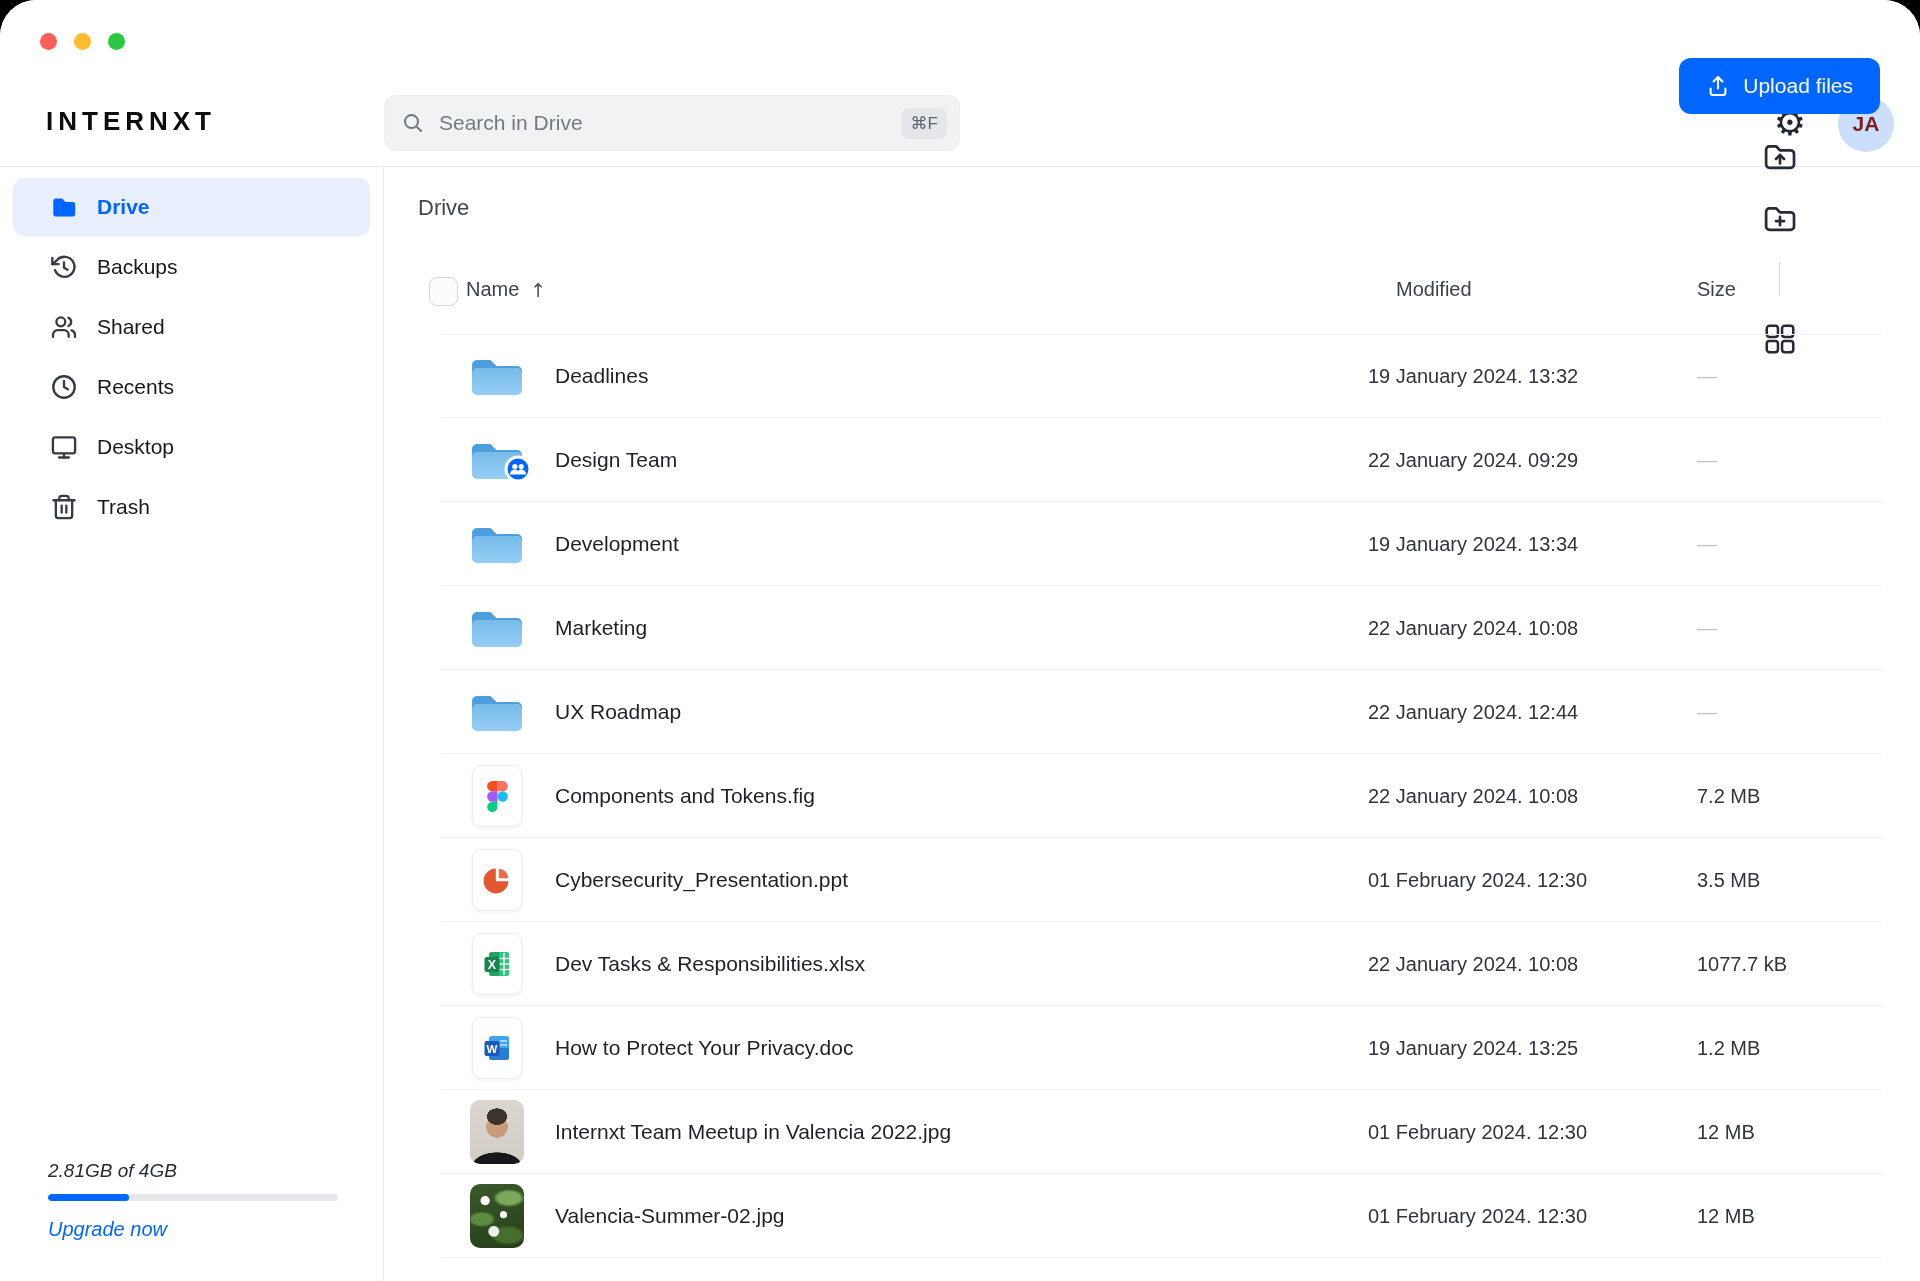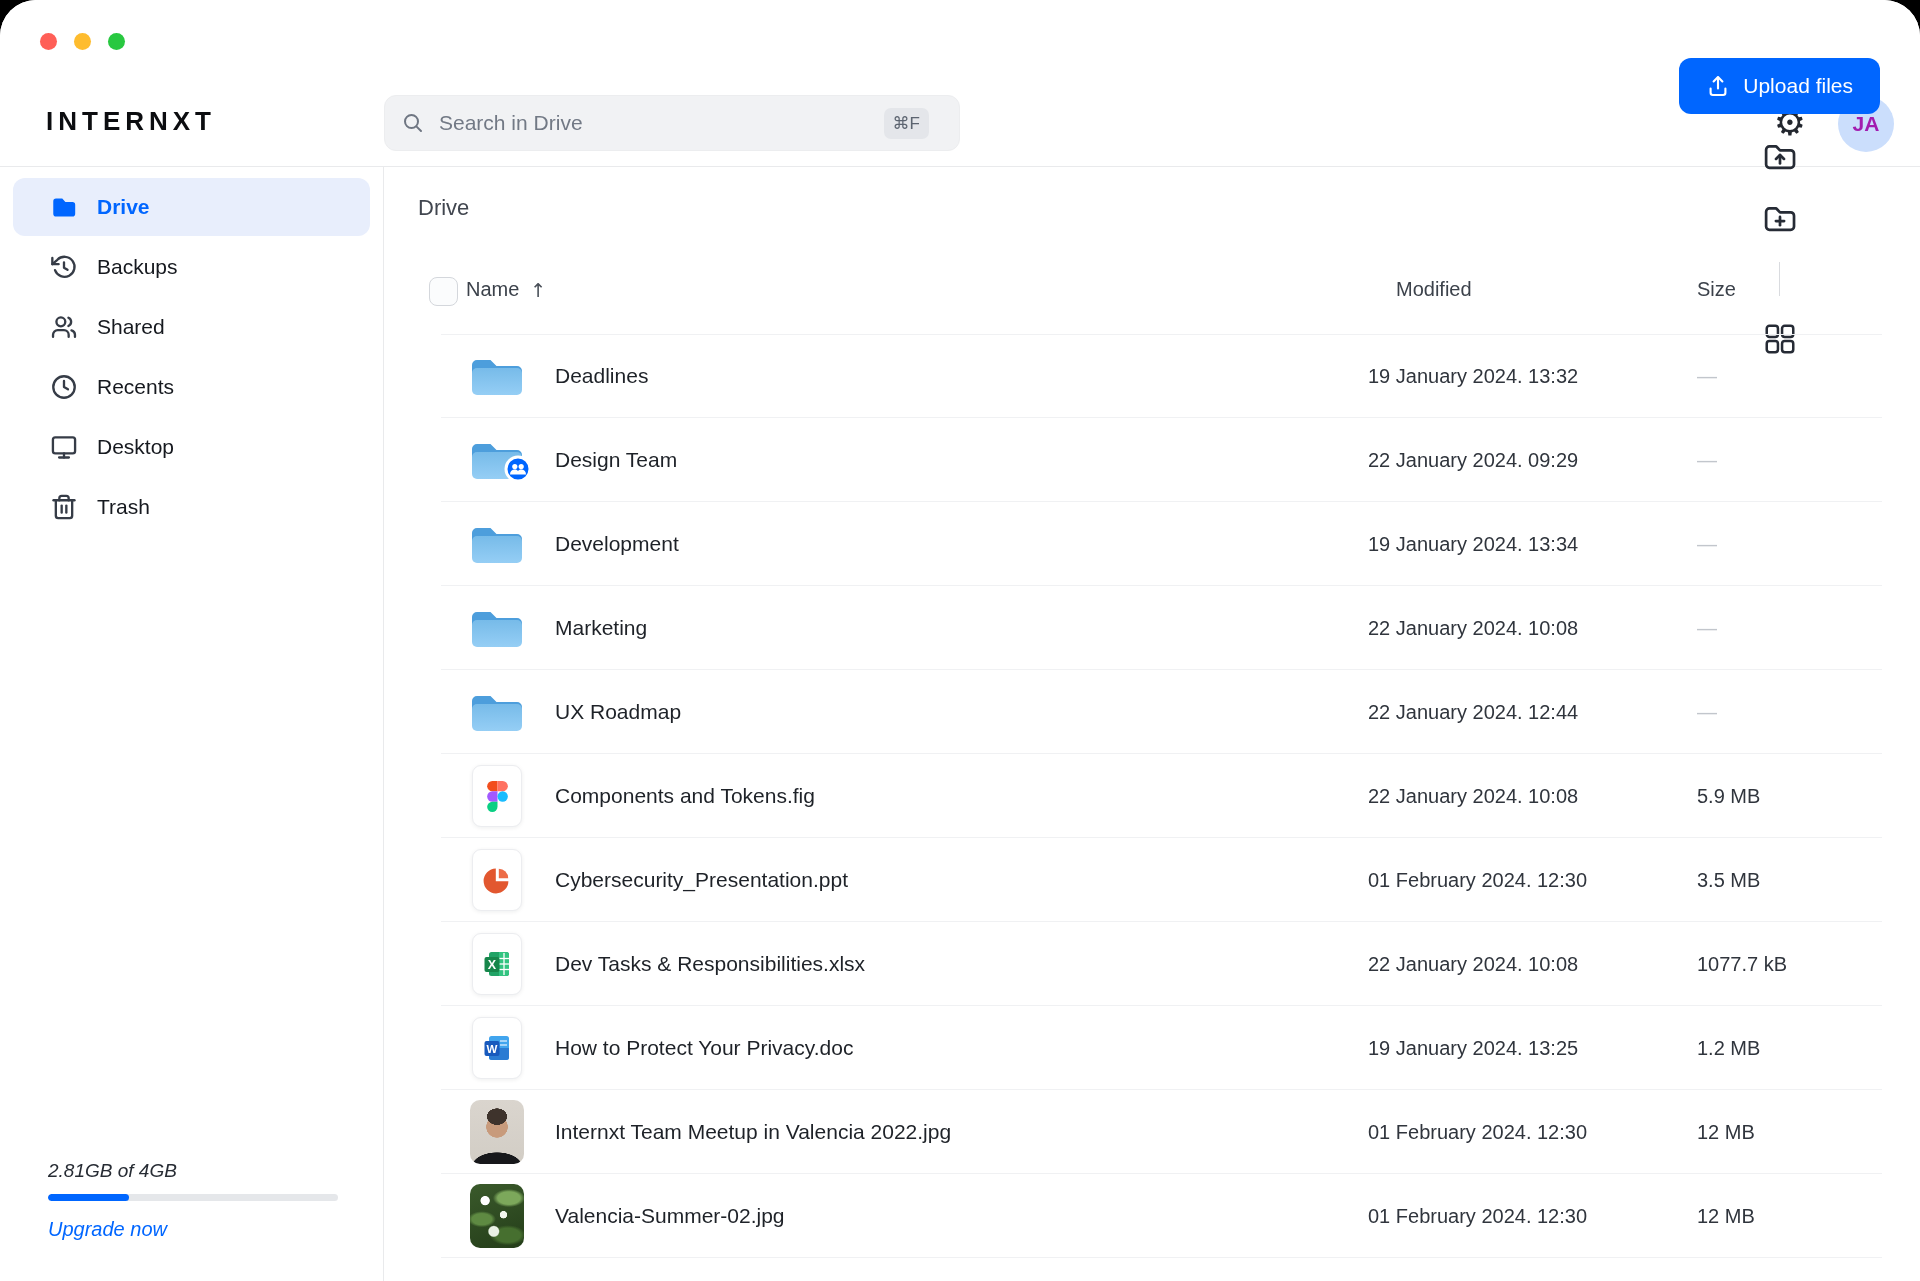--- a/index.html
+++ b/index.html
@@ -12,31 +12,31 @@
 
   
   .app-header{position:absolute;top:0;left:0;right:0;height:166px;background:#fff;border-bottom:1px solid #E9EAEC;}
   .traffic{position:absolute;top:33px;left:40px;display:flex;gap:17px;}
   .dot{width:17px;height:17px;border-radius:50%;border:none;padding:0;cursor:default;}
   .dot.red{background:#FF5F57}.dot.yellow{background:#FEBC2E}.dot.green{background:#28C840}
 
   .logo{position:absolute;left:46px;top:106px;font-size:26px;font-weight:700;letter-spacing:5px;color:#0C0D10;}
 
   .search{position:absolute;left:384px;top:95px;width:576px;height:56px;background:#F1F2F4;border:1px solid #ECEDEF;
-    border-radius:12px;display:flex;align-items:center;padding:0 30px 0 16px;box-sizing:border-box;}
+    border-radius:12px;display:flex;align-items:center;padding:0 12px 0 16px;box-sizing:border-box;}
   .search-icon{display:flex;margin-right:12px;}
   .search input{flex:1;border:none;background:transparent;outline:none;font-size:21px;color:#3C4250;
     font-family:"Liberation Sans","DejaVu Sans",sans-serif;}
   .search input::placeholder{color:#727985;opacity:1;}
   .kbd{background:#E4E6EA;border-radius:7px;padding:5px 9px;font-size:17px;color:#5C6470;}
 
   .gear-btn{position:absolute;left:1766px;top:99px;width:48px;height:48px;border:none;background:transparent;
     display:flex;align-items:center;justify-content:center;cursor:pointer;}
   .avatar{position:absolute;left:1838px;top:96px;width:56px;height:56px;border-radius:50%;background:#CBDEFC;
-    color:#a21caf;font-weight:700;font-size:21px;display:flex;align-items:center;justify-content:center;border:none;cursor:pointer;}
+    color:#7f1d1d;font-weight:700;font-size:21px;display:flex;align-items:center;justify-content:center;border:none;cursor:pointer;}
 
   
   .sidebar{position:absolute;top:167px;left:0;width:384px;bottom:0;background:#fff;border-right:1px solid #E9EAEC;box-sizing:border-box;}
   .nav{padding:11px 13px 0 13px;}
   .nav-item{height:58px;border-radius:12px;display:flex;align-items:center;padding-left:37px;gap:19px;
     font-size:21px;color:#16191F;cursor:pointer;margin-bottom:2px;}
   .nav-item .nico{width:28px;height:28px;display:flex;align-items:center;justify-content:center;color:#363C47;}
   .nav-item.active{background:#E8EEFC;color:#0066FF;font-weight:600;}
   .nav-item.active .nico{color:#0066FF;}
 
@@ -367,21 +367,21 @@
         <path d="M0 6 a6 6 0 0 1 6-6 h6 v12 H6 A6 6 0 0 1 0 6z" fill="#F24E1E"></path>
         <path d="M12 0 h6 a6 6 0 0 1 0 12 h-6z" fill="#FF7262"></path>
         <path d="M0 18 a6 6 0 0 1 6-6 h6 v12 H6 a6 6 0 0 1-6-6z" fill="#A259FF"></path>
         <circle cx="18" cy="18" r="6" fill="#1ABCFE"></circle>
         <path d="M0 30 a6 6 0 0 1 6-6 h6 v6 a6 6 0 1 1-12 0z" fill="#0ACF83"></path>
       </svg>
     </div>
           </div>
           <div class="cell-name">Components and Tokens.fig</div>
           <div class="cell-modified">22 January 2024. 10:08</div>
-          <div class="cell-size">5.9 MB</div>
+          <div class="cell-size">7.2 MB</div>
         </div>
         <div class="row">
           <div class="cell-icon">
             <div class="file-card">
       <svg width="28" height="28" viewBox="0 0 28 28">
         <path d="M12.8 15.2 V2.6 A12.4 12.4 0 1 0 25.4 15.2 z" fill="#E2572F"></path>
         <path d="M15.8 12.2 V2.8 a9.4 9.4 0 0 1 9.4 9.4 z" fill="#ED6C47"></path>
       </svg>
     </div>
           </div>

